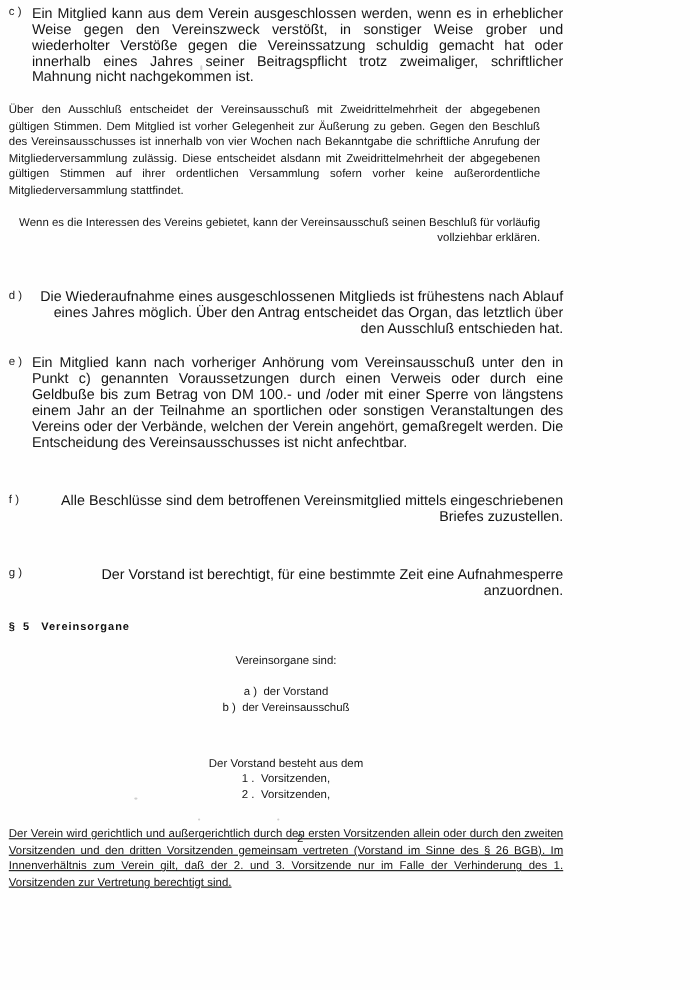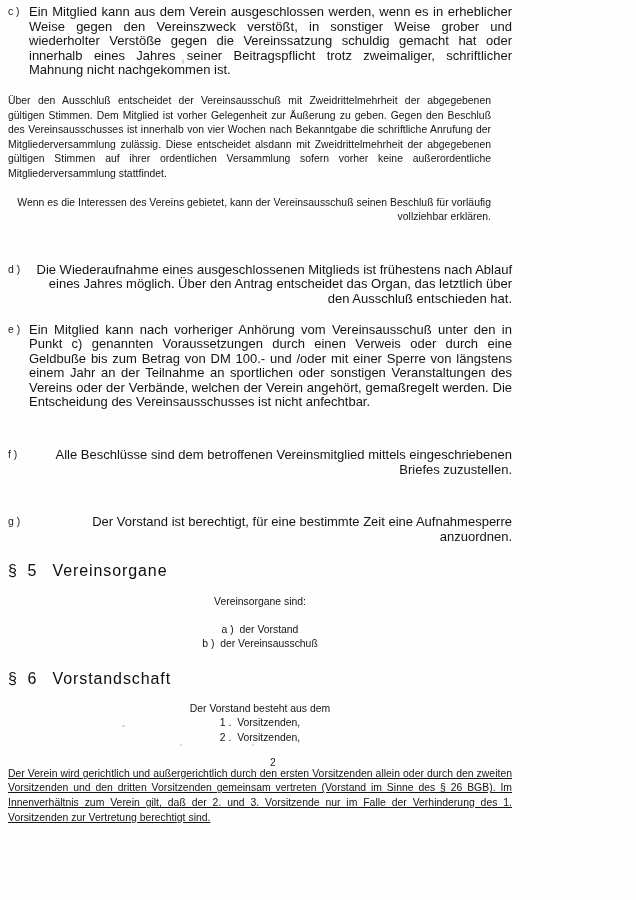--- a/index.html
+++ b/index.html
@@ -73,23 +73,23 @@
     margin-top: 20px;
   }
 
   
   .indented {
     width: 483px;
   }
 
   
   .section-heading {
-    font-size: 16px;
-    line-height: 14.6px;
-    font-weight: normal;
+    font-size: 10px;
+    line-height: 14.6px;
+    font-weight: bold;
     letter-spacing: 0.9px;
     color: #0d0d0d;
     white-space: pre;
   }
   .section-heading .sec-sym { letter-spacing: 0; }
   .section-heading .sec-num { letter-spacing: 0; }
 
   
   .enum-line {
     font-size: 10.4px;
@@ -194,21 +194,20 @@
 
     <div class="enum-line">Vereinsorgane sind:</div>
 
     <div class="sp-14"></div>
 
     <div class="enum-line">a )  der Vorstand</div>
     <div class="enum-line">b )  der Vereinsausschuß</div>
 
     <div class="sp-20"></div>
 
-    <div class="section-heading"><span class="sec-sym">§</span>&nbsp;&nbsp;<span class="sec-num">6</span>&nbsp;&nbsp;&nbsp;<span>Vorstandschaft</span></div>
 
     <div class="sp-16"></div>
 
     <div class="enum-line">Der Vorstand besteht aus dem</div>
     <div class="enum-line">1 .  Vorsitzenden,</div>
     <div class="enum-line">2 .  Vorsitzenden,</div>
 
     <div class="sp-22"></div>
 
     <p class="para" style="width:504px;text-decoration:underline;">Der Verein wird gerichtlich und außergerichtlich durch den ersten Vorsitzenden allein oder durch den zweiten Vorsitzenden und den dritten Vorsitzenden gemeinsam vertreten (Vorstand im Sinne des § 26 BGB). Im Innenverhältnis zum Verein gilt, daß der 2. und 3. Vorsitzende nur im Falle der Verhinderung des 1. Vorsitzenden zur Vertretung berechtigt sind.</p>

